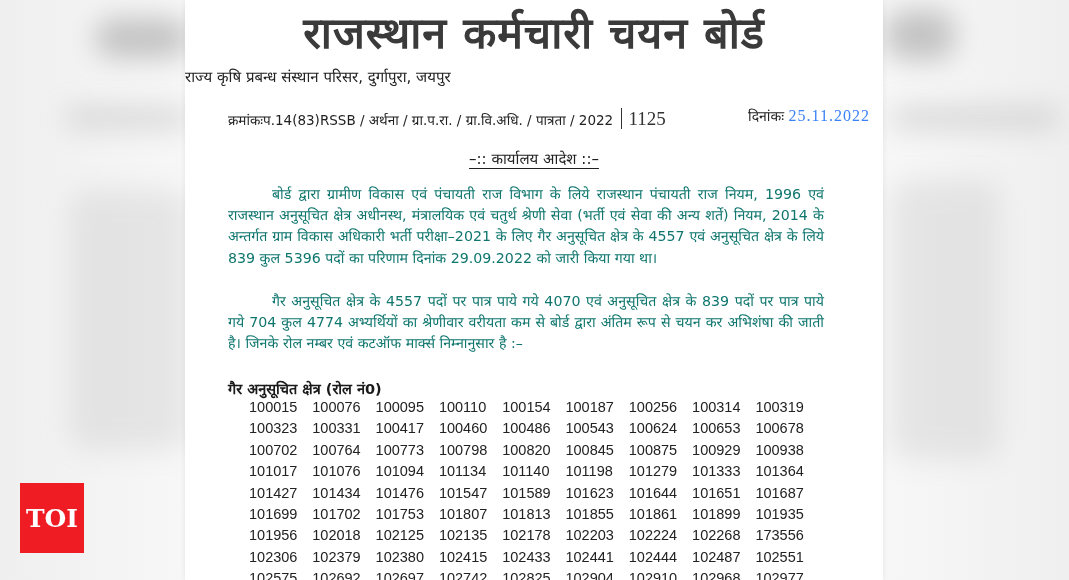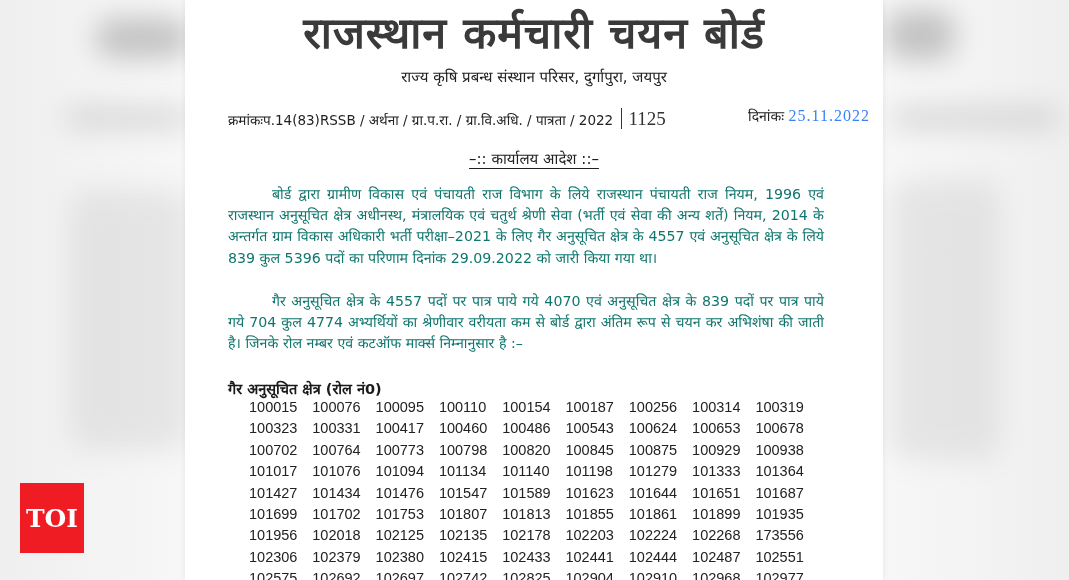--- a/index.html
+++ b/index.html
@@ -18,21 +18,21 @@
     background:#fff; overflow:hidden;
     box-shadow:0 0 6px rgba(0,0,0,.08);
     color:#1f1f1f;
   }
   .hdr-title {
     position:absolute; left:0; right:0; top:2px; text-align:center;
     font-family:"DejaVu Sans", sans-serif; font-weight:bold;
     font-size:43px; letter-spacing:1px; color:#3a3a3a;
   }
   .hdr-sub {
-    position:absolute; left:0; right:0; top:66px; text-align:center;
+    position:absolute; left:0; right:0; top:66px; text-align:left;
     font-size:15px; color:#222;
   }
   .ref-line {
     position:absolute; left:43px; top:108px; font-size:13.5px; color:#222; white-space:nowrap;
   }
   .ref-hand {
     font-family:"Liberation Serif", serif; font-size:19px; color:#333; margin-left:4px;
     border-left:1.4px solid #333; padding-left:6px;
   }
   .date-line {

